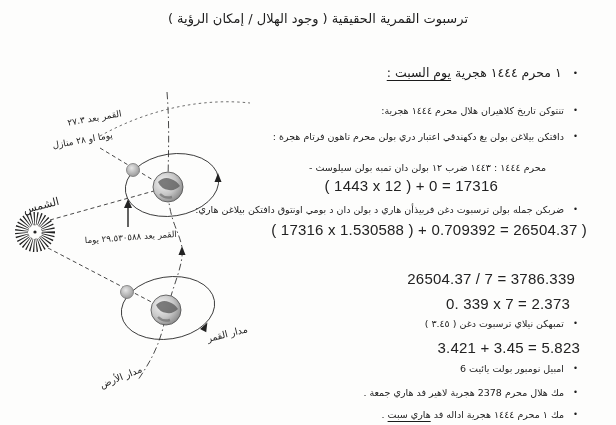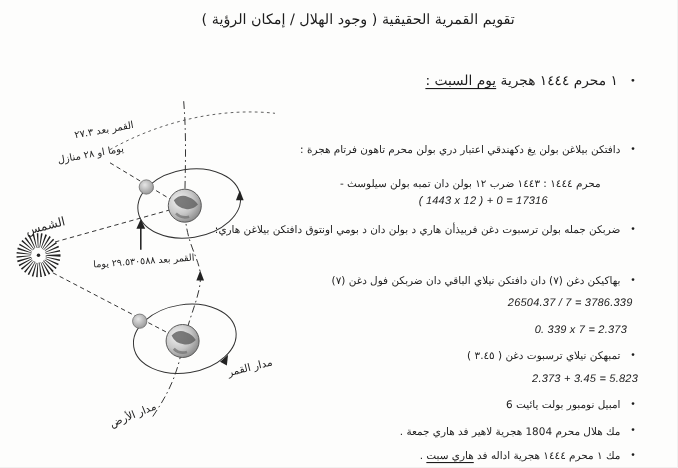--- a/index.html
+++ b/index.html
@@ -14,70 +14,71 @@
   }
   .row{
     position:absolute;direction:rtl;white-space:nowrap;font-size:9.5px;line-height:13px;
   }
   .row .dot{display:inline-block;margin-left:9px;font-size:8.5px;vertical-align:1px;}
   .heading{font-size:12.5px;line-height:17px;}
   .heading .dot{font-size:9px;margin-left:11px;}
   .u{text-decoration:underline;text-underline-offset:3px;}
   .eq{
     position:absolute;direction:ltr;white-space:nowrap;
-    font-family:"Liberation Sans",sans-serif;font-size:10px;letter-spacing:0.2px;color:#222;font-style:italic;
+    font-family:"Liberation Sans",sans-serif;font-size:15px;letter-spacing:0.2px;color:#222;
   }
   svg text{fill:#222;font-family:"DejaVu Sans",sans-serif;}
 </style>
 </head>
 <body>
 
 <div class="page">
 
-  <div class="title">تقويم القمرية الحقيقية ( وجود الهلال / إمكان الرؤية )</div>
+  <div class="title">ترسبوت القمرية الحقيقية ( وجود الهلال / إمكان الرؤية )</div>
 
   <div class="row heading" style="top:64px;right:38px;">
     <span class="dot">•</span><span>١ محرم ١٤٤٤ هجرية </span><span class="u">يوم السبت :</span>
   </div>
 
+  <div class="row" style="top:104px;right:38px;">
+    <span class="dot">•</span><span>تنتوكن تاريخ كلاهيران هلال محرم ١٤٤٤ هجرية:</span>
+  </div>
 
   <div class="row" style="top:130px;right:38px;text-align:right;">
     <span class="dot">•</span><span>دافتكن بيلاغن بولن يغ دكهندقي اعتبار دري بولن محرم تاهون فرتام هجرة :</span>
   </div>
 
   <div class="row" style="top:161px;right:70px;">
     <span>محرم ١٤٤٤ : ١٤٤٣ ضرب ١٢ بولن دان تمبه بولن سيلوسث -</span>
   </div>
 
   <div class="eq" style="top:177px;right:118px;">( 1443 x 12 ) + 0 = 17316</div>
 
   <div class="row" style="top:203px;right:38px;">
     <span class="dot">•</span><span>ضربكن جمله بولن ترسبوت دغن فربيذأن هاري د بولن دان د بومي اونتوق دافتكن بيلاغن هاري:</span>
   </div>
 
+  <div class="eq" style="top:221px;right:29px;">( 17316 x 1.530588 ) + 0.709392 = 26504.37 )</div>
 
-  <div class="row" style="top:249px;right:38px;">
-    <span class="dot">•</span><span>بهاكيكن دغن (٧) دان دافتكن نيلاي الباقي دان ضربكن فول دغن (٧)</span>
-  </div>
 
   <div class="eq" style="top:270px;right:41px;margin-left:48px;">26504.37 / 7 = 3786.339</div>
   <div class="eq" style="top:295px;right:46px;margin-left:20px;">0. 339 x 7 = 2.373</div>
 
   <div class="row" style="top:317px;right:38px;margin-left:21px;">
     <span class="dot">•</span><span>تمبهكن نيلاي ترسبوت دغن ( ٣.٤٥ )</span>
   </div>
 
-  <div class="eq" style="top:339px;right:36px;">2.373 + 3.45 = 5.823</div>
+  <div class="eq" style="top:339px;right:36px;">3.421 + 3.45 = 5.823</div>
 
   <div class="row" style="top:362px;right:38px;text-align:right;">
     <span class="dot">•</span><span>امبيل نومبور بولت يائيت 6</span>
   </div>
 
   <div class="row" style="top:386px;right:38px;">
-    <span class="dot">•</span><span>مك هلال محرم 1804 هجرية لاهير فد هاري جمعة .</span>
+    <span class="dot">•</span><span>مك هلال محرم 2378 هجرية لاهير فد هاري جمعة .</span>
   </div>
 
   <div class="row" style="top:408px;right:38px;">
     <span class="dot">•</span><span>مك ١ محرم ١٤٤٤ هجرية اداله فد </span><span class="u">هاري سبت</span><span> .</span>
   </div>
 
   <svg viewBox="0 0 250 335" width="250" height="335" style="position:absolute;left:0;top:90px;">
     <defs>
       <radialGradient id="gE" cx="35%" cy="35%" r="75%">
         <stop offset="0%" stop-color="#f4f4f4"></stop>

